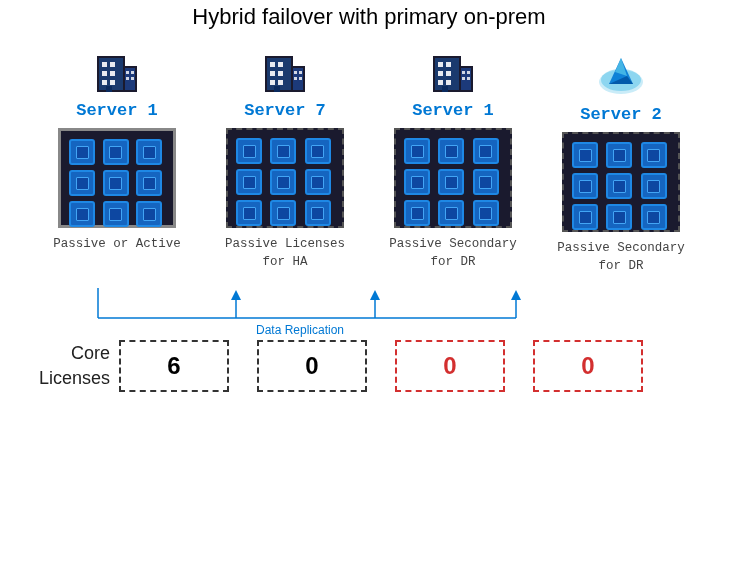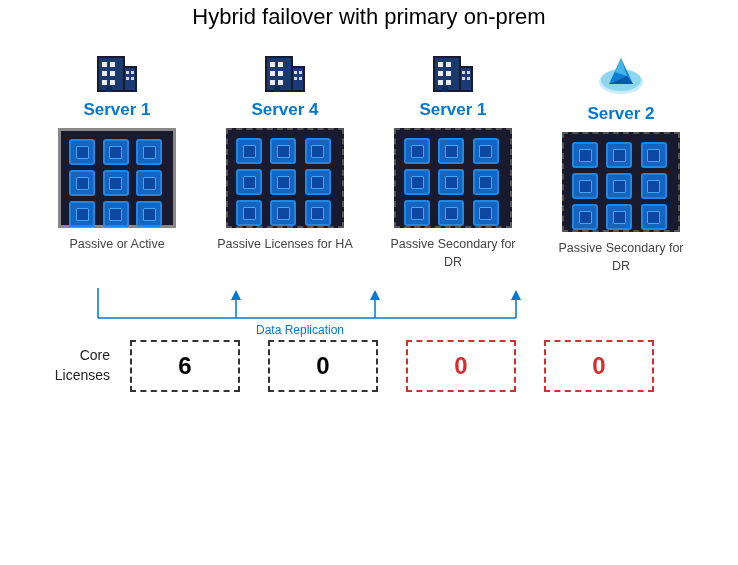--- a/index.html
+++ b/index.html
@@ -21,20 +21,21 @@
       margin-bottom: 18px;
     }
 
     .diagram-area {
       display: flex;
       justify-content: center;
       align-items: flex-start;
       gap: 28px;
       padding: 0 30px;
       margin-top: 0;
+      font-family: Liberation Mono, monospace;
     }
 
     .server-col {
       display: flex;
       flex-direction: column;
       align-items: center;
       width: 140px;
     }
 
     .server-label {
@@ -100,24 +101,24 @@
     .licenses-area {
       display: flex;
       align-items: center;
       justify-content: flex-start;
       padding: 0 30px;
       margin-top: 8px;
       gap: 0;
     }
 
     .core-label {
-      font-size: 14px;
+      font-size: 18px;
       color: #222;
       line-height: 1.4;
-      margin-right: 20px;
+      margin-right: 9px;
       text-align: right;
       min-width: 80px;
     }
 
     .license-boxes {
       display: flex;
       gap: 28px;
     }
 
     .license-box {
@@ -211,21 +212,21 @@
         <rect x="17" y="32" width="5" height="5" fill="#fff" opacity="0.9"></rect>
         <rect x="13" y="38" width="6" height="6" fill="#0a2a5e"></rect>
         <rect x="30" y="18" width="14" height="26" fill="#1a1a2e"></rect>
         <rect x="32" y="20" width="10" height="22" fill="#1c3a7a"></rect>
         <rect x="33" y="23" width="3" height="3" fill="#fff" opacity="0.8"></rect>
         <rect x="38" y="23" width="3" height="3" fill="#fff" opacity="0.8"></rect>
         <rect x="33" y="29" width="3" height="3" fill="#fff" opacity="0.8"></rect>
         <rect x="38" y="29" width="3" height="3" fill="#fff" opacity="0.8"></rect>
       </svg>
     </div>
-    <div class="server-label">Server 4</div>
+    <div class="server-label">Server 7</div>
     <div class="server-box dashed-border">
       <div class="cpu-chip-outer"></div>
       <div class="cpu-chip-outer"></div>
       <div class="cpu-chip-outer"></div>
       <div class="cpu-chip-outer"></div>
       <div class="cpu-chip-outer"></div>
       <div class="cpu-chip-outer"></div>
       <div class="cpu-chip-outer"></div>
       <div class="cpu-chip-outer"></div>
       <div class="cpu-chip-outer"></div>

